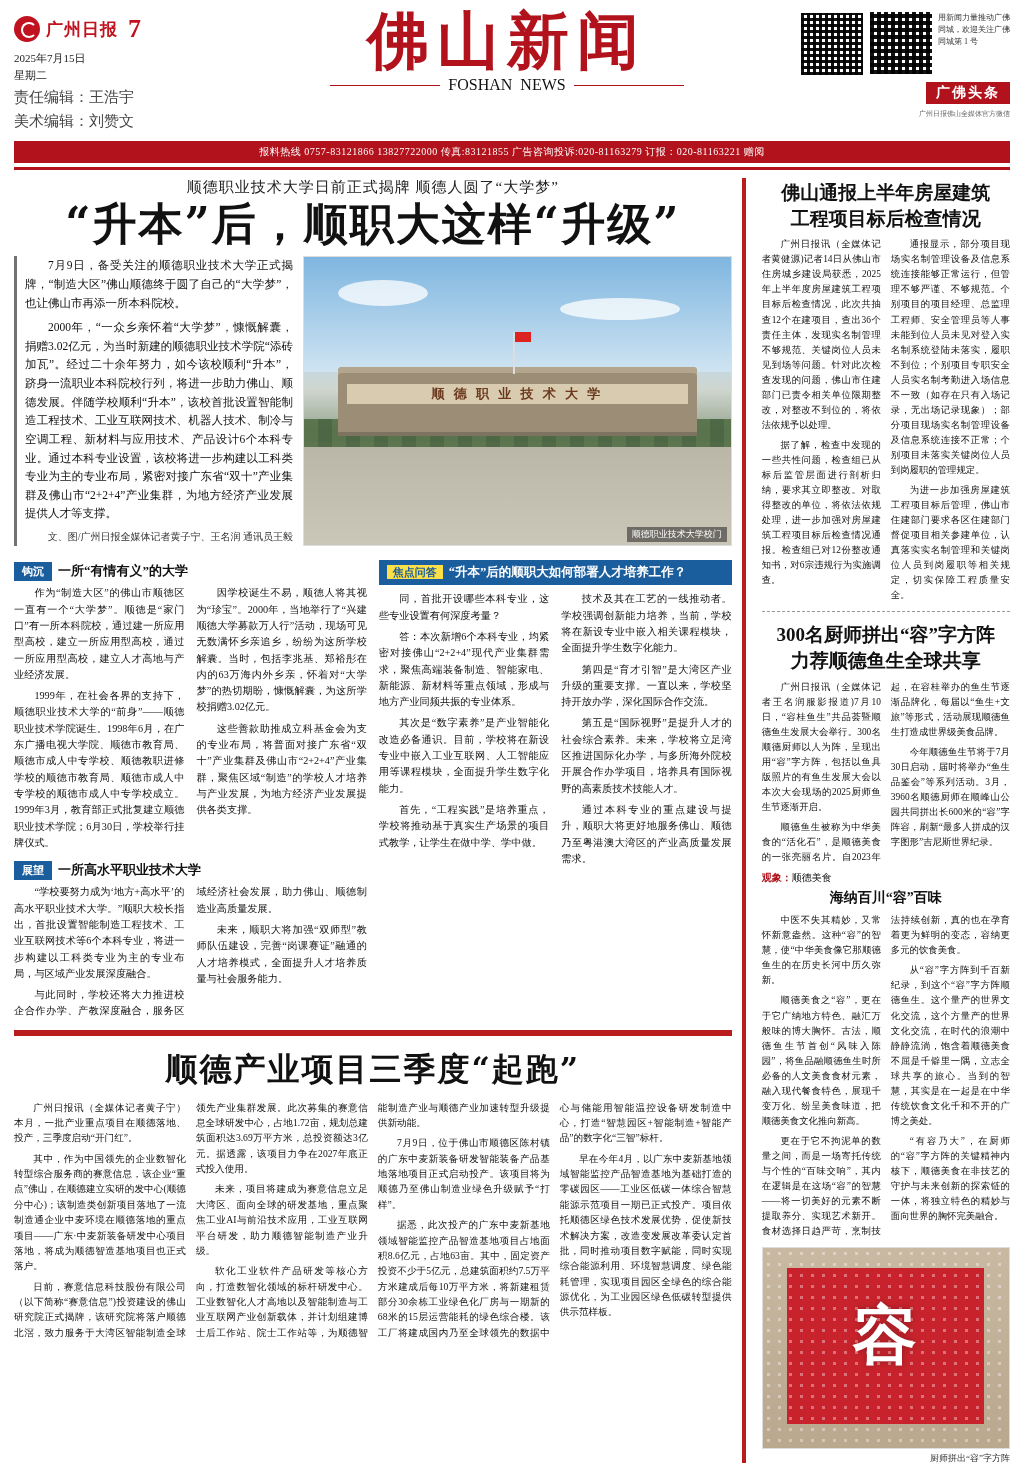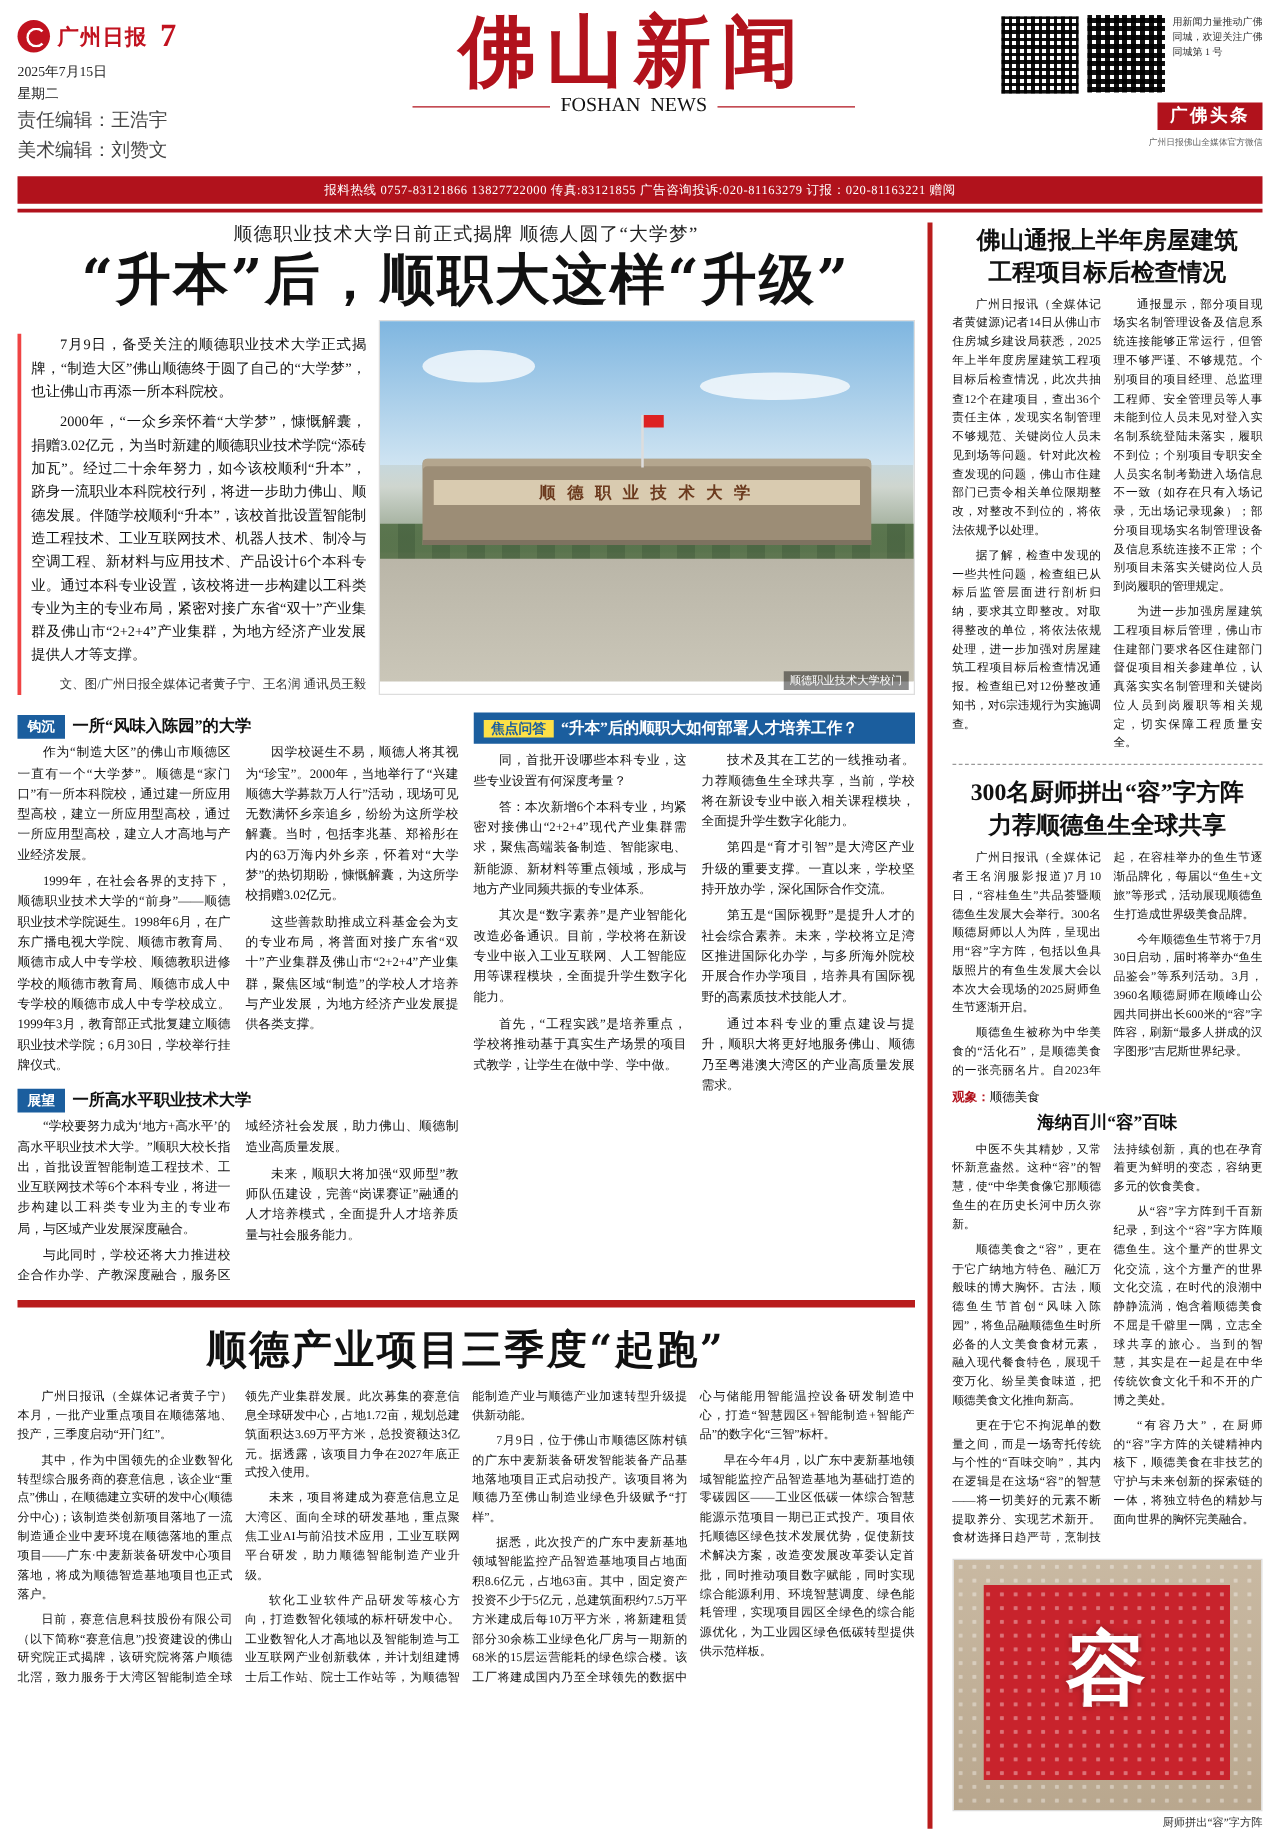--- a/index.html
+++ b/index.html
@@ -49,21 +49,21 @@
   
   .body{display:flex;gap:10px;margin-top:8px;}
   .col-left{width:740px;}
   .col-right{width:256px;border-left:4px solid #b91c1c;padding-left:16px;}
 
   
   .kicker{text-align:center;font-size:15px;color:#222;letter-spacing:1px;margin-bottom:2px;}
   .headline{text-align:center;font-size:44px;font-weight:bold;letter-spacing:2px;line-height:1.12;margin:2px 0 8px;
      font-family:"DejaVu Serif","Liberation Serif",serif;}
   .lead-wrap{display:flex;gap:10px;}
-  .lead-text{width:268px;font-size:11.5px;line-height:1.62;text-align:justify;border-left:3px solid #ef4444;padding-left:8px;margin-top:11px;}
+  .lead-text{width:268px;font-size:11.5px;line-height:1.62;text-align:justify;border-left:3px solid #737373;padding-left:8px;}
   .lead-text p{margin:0 0 6px;text-indent:2em;}
   .byline{font-size:10px;color:#333;text-align:right;margin-top:6px;}
   .photo{flex:1;position:relative;border:1px solid #ddd;overflow:hidden;}
   .photo-img{width:100%;height:288px;position:relative;
     background:linear-gradient(#8fc1e3 0%,#bcd9ec 32%,#cfd6cf 46%,#9aa893 60%,#b7b2a5 100%);}
   .ph-sky{position:absolute;left:0;top:0;right:0;height:40%;
     background:linear-gradient(#7fb6e0,#cfe4f2);}
   .ph-cloud{position:absolute;background:rgba(255,255,255,.75);border-radius:50%;}
   .ph-gate{position:absolute;left:8%;right:8%;top:38%;height:24%;background:#9c8d76;border-radius:4px 4px 0 0;
     box-shadow:inset 0 6px 0 #b4a68e, inset 0 -4px 0 #7e7260;}
@@ -189,21 +189,21 @@
             <div class="ph-gate-text">顺 德 职 业 技 术 大 学</div>
             <div class="ph-flag"></div>
           </div>
           <div class="photo-cap">顺德职业技术大学校门</div>
         </div>
       </div>
 
       <div class="mid-split">
         <div class="c">
           <div class="subhead-row">
-            <span class="tag">钩沉</span><span>一所“风味入陈园”的大学</span>
+            <span class="tag">钩沉</span><span>一所“有情有义”的大学</span>
           </div>
           <div class="cols2">
             <p>作为“制造大区”的佛山市顺德区一直有一个“大学梦”。顺德是“家门口”有一所本科院校，通过建一所应用型高校，建立一所应用型高校，通过一所应用型高校，建立人才高地与产业经济发展。</p>
             <p>1999年，在社会各界的支持下，顺德职业技术大学的“前身”——顺德职业技术学院诞生。1998年6月，在广东广播电视大学院、顺德市教育局、顺德市成人中专学校、顺德教职进修学校的顺德市教育局、顺德市成人中专学校的顺德市成人中专学校成立。1999年3月，教育部正式批复建立顺德职业技术学院；6月30日，学校举行挂牌仪式。</p>
             <p>因学校诞生不易，顺德人将其视为“珍宝”。2000年，当地举行了“兴建顺德大学募款万人行”活动，现场可见无数满怀乡亲追乡，纷纷为这所学校解囊。当时，包括李兆基、郑裕彤在内的63万海内外乡亲，怀着对“大学梦”的热切期盼，慷慨解囊，为这所学校捐赠3.02亿元。</p>
             <p>这些善款助推成立科基金会为支的专业布局，将普面对接广东省“双十”产业集群及佛山市“2+2+4”产业集群，聚焦区域“制造”的学校人才培养与产业发展，为地方经济产业发展提供各类支撑。</p>
           </div>
 
           <div class="subhead-row">
             <span class="tag">展望</span><span>一所高水平职业技术大学</span>
@@ -217,21 +217,21 @@
 
         <div class="c">
           <div class="qa-bar">
             <span class="qtag">焦点问答</span><span>“升本”后的顺职大如何部署人才培养工作？</span>
           </div>
           <div class="cols2">
             <p>同，首批开设哪些本科专业，这些专业设置有何深度考量？</p>
             <p>答：本次新增6个本科专业，均紧密对接佛山“2+2+4”现代产业集群需求，聚焦高端装备制造、智能家电、新能源、新材料等重点领域，形成与地方产业同频共振的专业体系。</p>
             <p>其次是“数字素养”是产业智能化改造必备通识。目前，学校将在新设专业中嵌入工业互联网、人工智能应用等课程模块，全面提升学生数字化能力。</p>
             <p>首先，“工程实践”是培养重点，学校将推动基于真实生产场景的项目式教学，让学生在做中学、学中做。</p>
-            <p>技术及其在工艺的一线推动者。力荐顺德鱼生全球共享，当前，学校将在新设专业中嵌入相关课程模块，全面提升学生数字化能力。</p>
+            <p>技术及其在工艺的一线推动者。学校强调创新能力培养，当前，学校将在新设专业中嵌入相关课程模块，全面提升学生数字化能力。</p>
             <p>第四是“育才引智”是大湾区产业升级的重要支撑。一直以来，学校坚持开放办学，深化国际合作交流。</p>
             <p>第五是“国际视野”是提升人才的社会综合素养。未来，学校将立足湾区推进国际化办学，与多所海外院校开展合作办学项目，培养具有国际视野的高素质技术技能人才。</p>
             <p>通过本科专业的重点建设与提升，顺职大将更好地服务佛山、顺德乃至粤港澳大湾区的产业高质量发展需求。</p>
           </div>
         </div>
       </div>
 
       <div class="feature">
         <div class="f-head">顺德产业项目三季度“起跑”</div>
         <div class="cols4">

